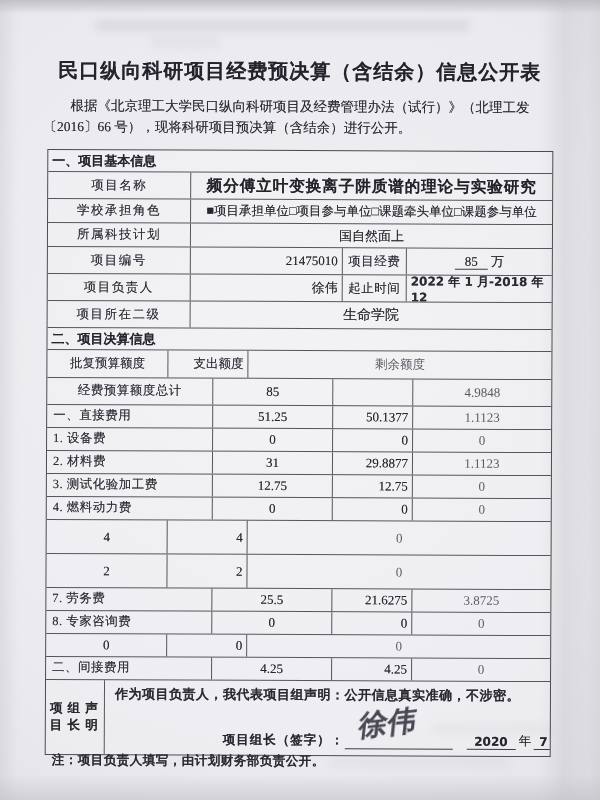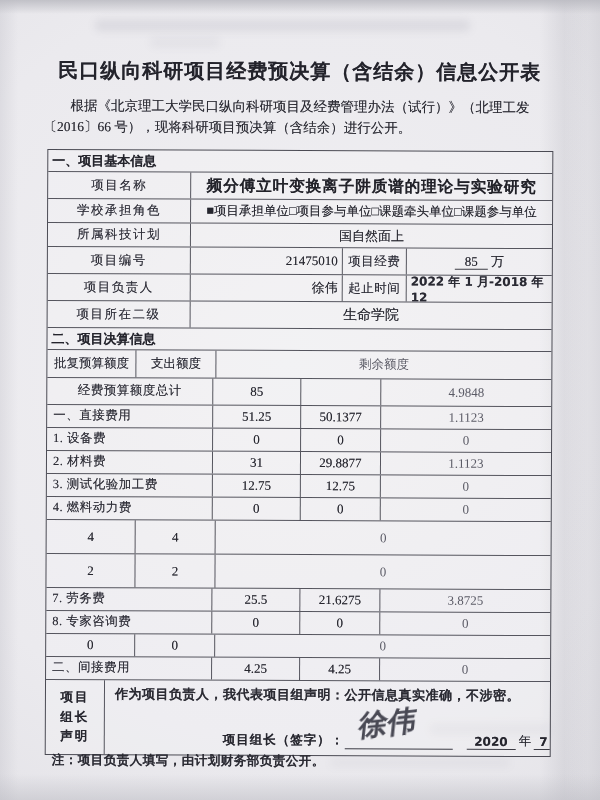--- a/index.html
+++ b/index.html
@@ -61,31 +61,31 @@
 
   .h-name{height:26px;} .h-std{height:23px;} .h-mid{height:26px;}
   .c-lab1{width:142px;flex:none;border-radius:12px;}
   .c-rest{flex:1;}
   .c-v1{width:152px;flex:none;justify-content:flex-end;}
   .c-lab2{width:64px;flex:none;}
   .c-v2{flex:1;}
 
   
   .b-lab{width:165px;flex:none;}
-  .b-c2{width:88px;flex:none;}
-  .b-c3{width:80px;flex:none;}
+  .b-c2{width:120px;flex:none;}
+  .b-c3{width:80px;flex:none;justify-content:flex-end;}
   .b-c4{flex:1;}
   .h-bhdr{height:27px;} .h-r0{height:26px;} .h-b{height:22px;} .h-b2{height:33px;}
   .bnum{font-size:13px;}
   .b-lab .lbl{font-size:12.5px;letter-spacing:.5px;line-height:1.25;color:#2d2d36;}
   .faded{color:#5b5b66;text-shadow:none;}
 
   
   .h-decl{height:74px;}
-  .d-lab{width:58px;flex:none;flex-direction:column;justify-content:center;gap:3px;}
+  .d-lab{width:58px;flex:none;flex-direction:row;justify-content:center;gap:3px;}
   .d-lab span{font-size:12.5px;font-weight:600;letter-spacing:2px;line-height:1.35;}
   .d-body{flex:1;position:relative;display:block;padding:5px 8px 0 10px;}
   .statement{font-size:13px;font-weight:600;letter-spacing:.5px;color:#2b2b33;}
   .signline{position:absolute;left:0;right:6px;bottom:6px;display:flex;align-items:flex-end;
             font-size:12.5px;}
   .sign-label{margin-left:118px;font-weight:600;letter-spacing:1px;white-space:nowrap;}
   .sig-slot{position:relative;width:108px;height:15px;border-bottom:1px solid #3c3c45;flex:none;}
   .signature{
     position:absolute;left:14px;top:-30px;font-size:29px;font-weight:bold;
     font-family:"DejaVu Sans","Liberation Sans",sans-serif;color:#33333f;

